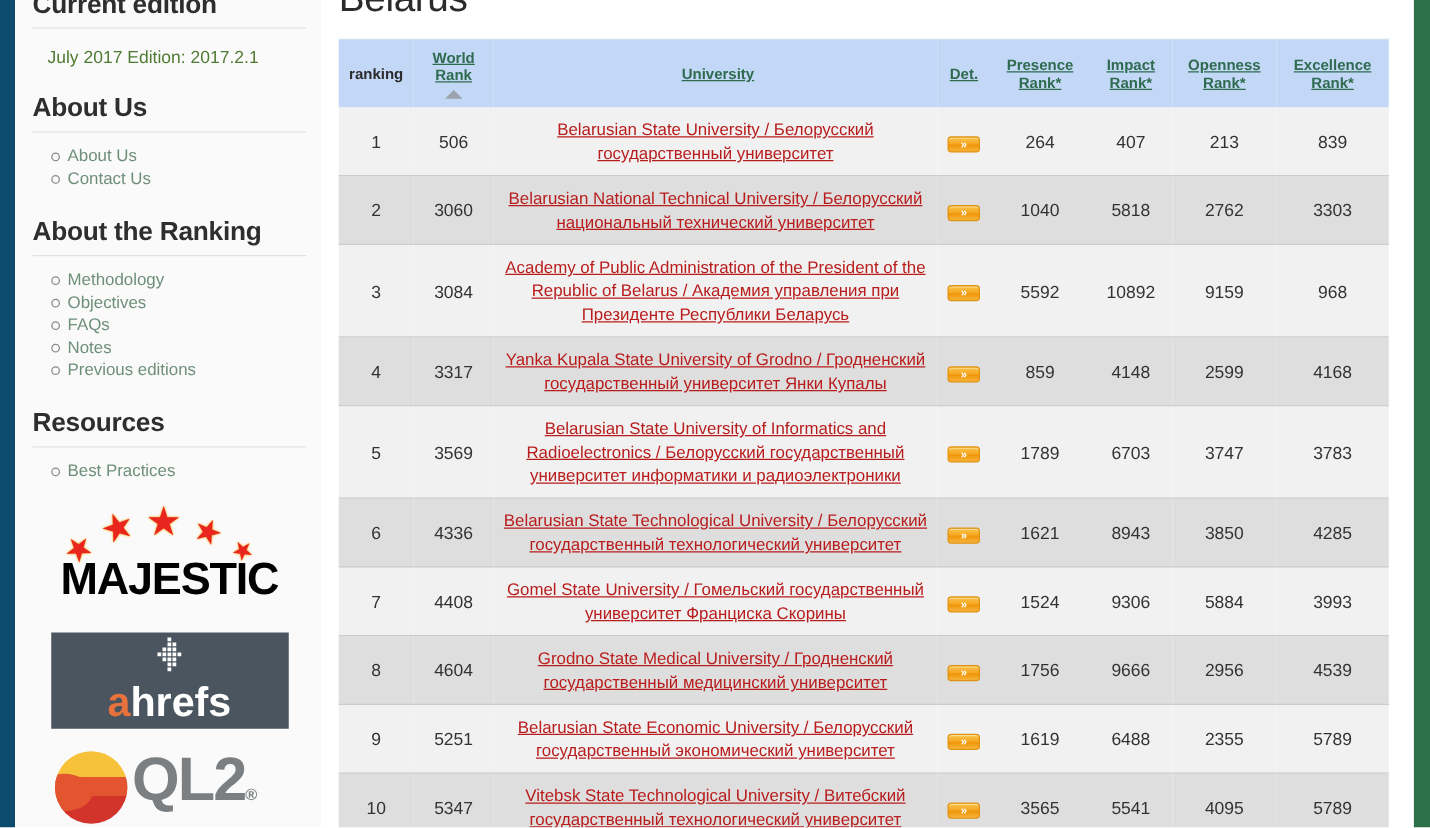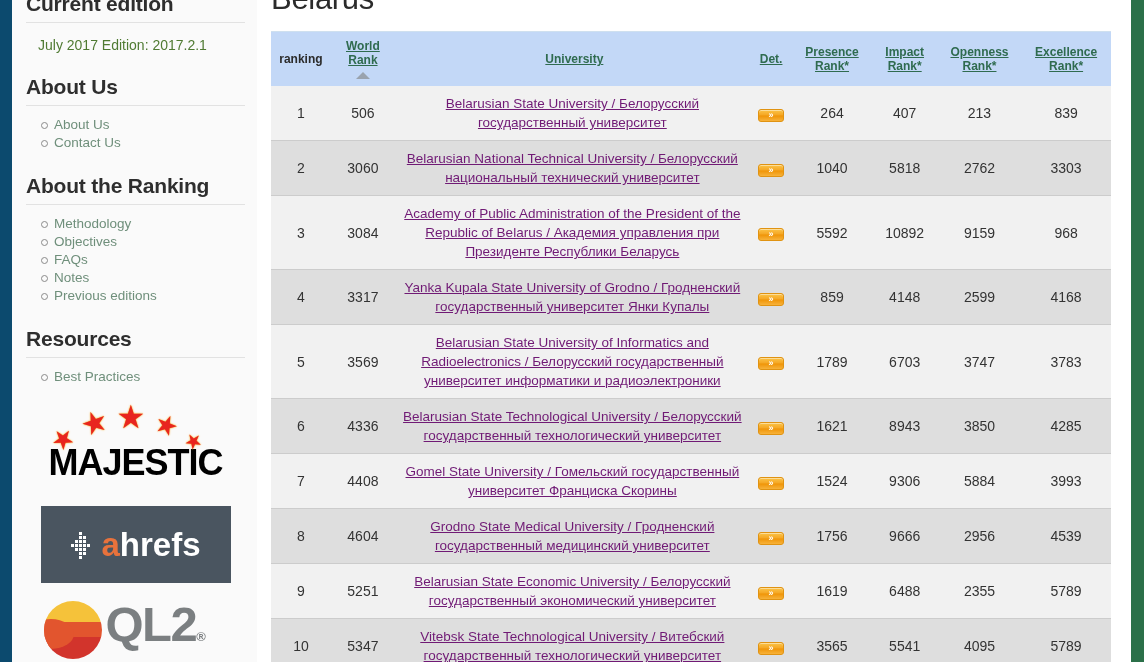--- a/index.html
+++ b/index.html
@@ -99,20 +99,21 @@
     margin-top: -2px;
   }
   .logo-ahrefs {
     width: 190px; height: 77px;
     background: #4a5560;
     margin: 16px auto 0 auto;
     display: flex;
     align-items: center;
     justify-content: center;
     gap: 9px;
+    flex-direction: column;
   }
   .ah-dots {
     width: 22px; height: 26px;
     position: relative;
   }
   .ah-dots span {
     position: absolute;
     width: 3px; height: 3px;
     background: #ffffff;
   }
@@ -231,21 +232,21 @@
   table.rank tbody tr.odd td { background: #f1f1f1; }
   table.rank tbody tr.even td { background: #dedede; }
   td.c-rank { color: #333; font-size: 14px; }
   td.c-world { font-size: 14px; }
   td.c-univ {
     text-align: left;
     padding-left: 8px;
     line-height: 19px;
   }
   td.c-univ a {
-    color: #701a75;
+    color: #b91c1c;
     text-decoration: underline;
     font-size: 13.5px;
   }
   .det-btn {
     display: inline-block;
     width: 26px; height: 13px;
     border-radius: 3px;
     background: linear-gradient(#fbc447 0%, #f5a623 48%, #ef9406 52%, #f7b23a 100%);
     border: 1px solid #e09312;
     color: #ffffff;

